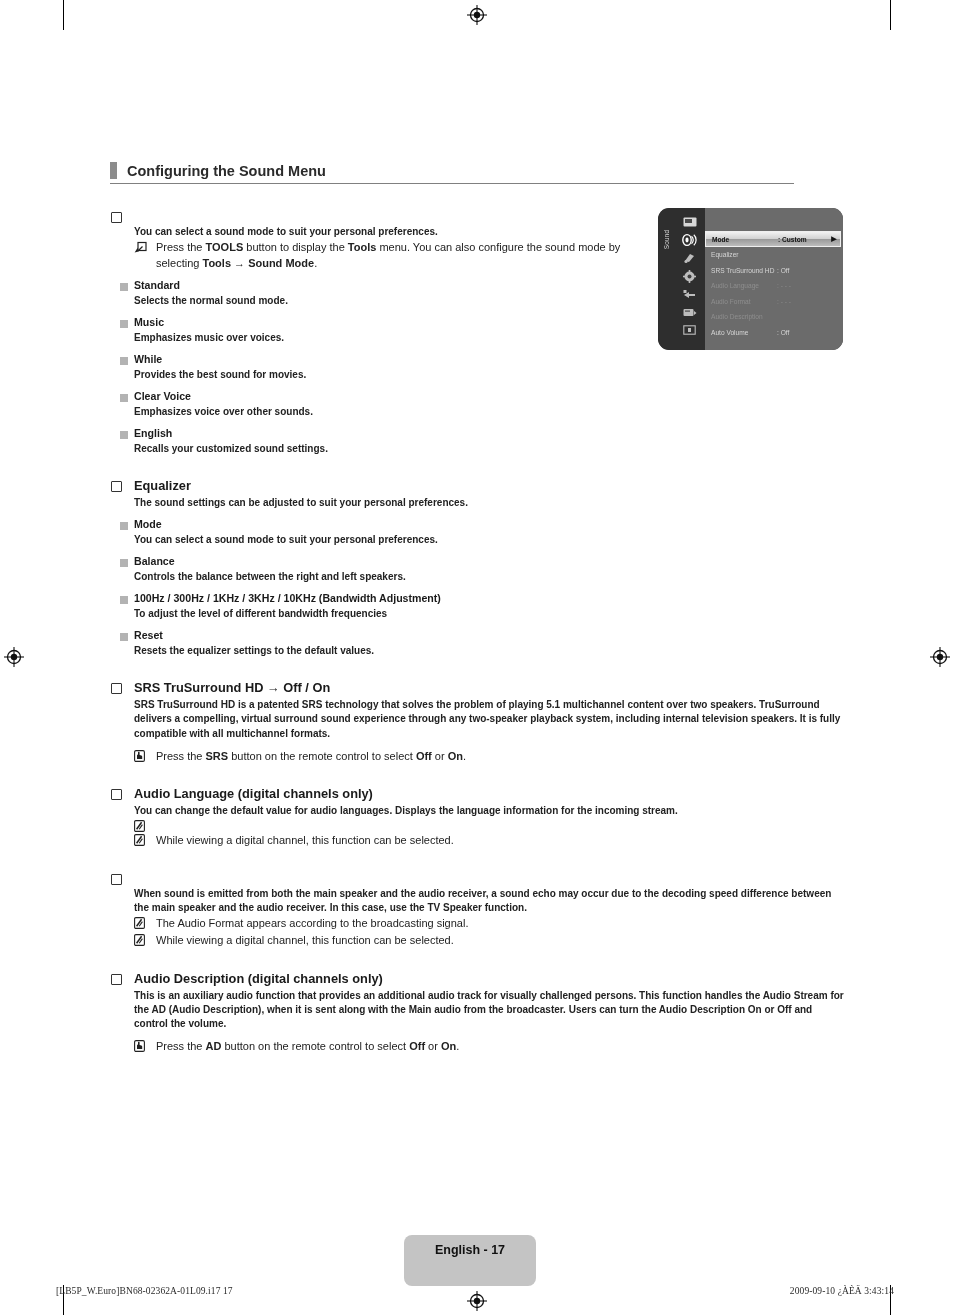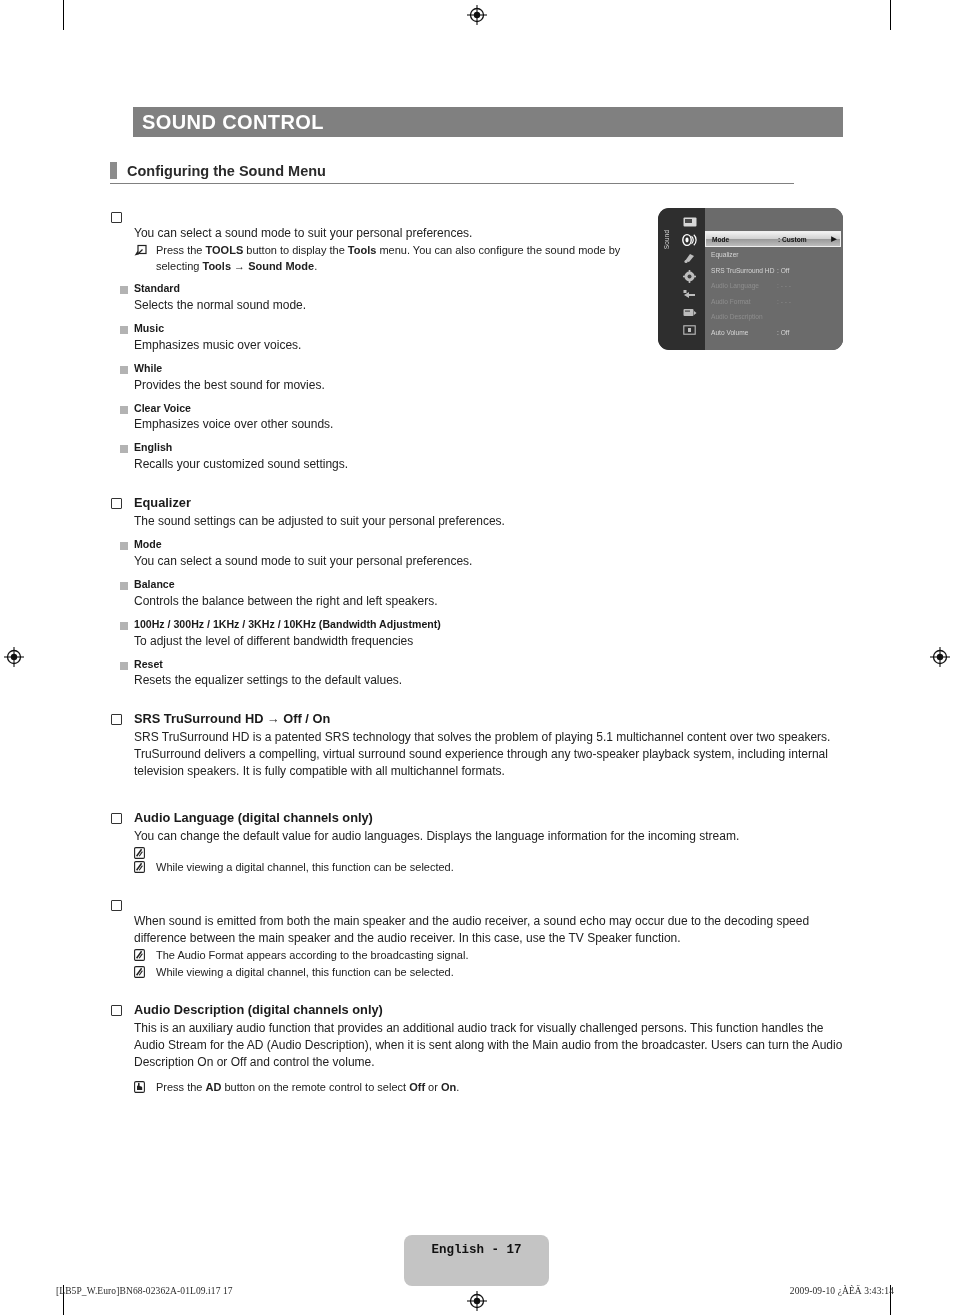--- a/index.html
+++ b/index.html
@@ -123,25 +123,26 @@
     padding-bottom: 2px;
   }
   .h2-item {
     font-size: 10.6px;
     font-weight: bold;
     color: #1a1a1a;
     line-height: 1.3;
     padding-bottom: 1px;
   }
   .para {
-    font-size: 12px;
+    font-size: 10px;
     line-height: 1.42;
     color: #222;
     padding-left: 24px;
     padding-bottom: 1px;
+    font-weight: bold;
   }
   .para.wide { width: 712px; }
   .para.narrow { width: 500px; }
 
   .note-row {
     display: flex;
     align-items: flex-start;
     padding-left: 24px;
     padding-bottom: 1px;
   }
@@ -241,28 +242,27 @@
   }
   .osd-label { flex: 0 0 auto; width: 66px; }
   .osd-value { flex: 1; }
   .osd-arrow { width: 12px; text-align: center; font-size: 7px; }
 
   
   .page-tab {
     position: absolute;
     left: 404px;
     top: 1235px;
-    width: 145px;
+    width: 132px;
     height: 51px;
     background: #c4c4c4;
     border-radius: 8px;
     display: flex;
     align-items: center;
     justify-content: center;
-    font-family: Liberation Mono, monospace;
   }
   .page-tab-text {
     font-size: 12.5px;
     font-weight: bold;
     color: #111;
     margin-bottom: 22px;
   }
   .footer-left {
     position: absolute;
     left: 56px;
@@ -319,23 +319,20 @@
   </div>
   <div class="reg-mark" style="left:930px; top:647px;">
     <svg width="20" height="20" viewBox="0 0 20 20" class="glyph">
       <circle cx="10" cy="10" r="6.5" fill="none" stroke="#111" stroke-width="1.3"></circle>
       <circle cx="10" cy="10" r="3.2" fill="#111"></circle>
       <line x1="10" y1="0" x2="10" y2="20" stroke="#111" stroke-width="1.1"></line>
       <line x1="0" y1="10" x2="20" y2="10" stroke="#111" stroke-width="1.1"></line>
     </svg>
   </div>
 
-  <div class="chapter-bar">
-    <span class="chapter-title">SOUND CONTROL</span>
-  </div>
 
   <div class="section-head">
     <span class="section-marker"></span>
     <span class="section-title">Configuring the Sound Menu</span>
   </div>
 
   <div class="osd">
     <div class="osd-rail">
       <span class="osd-rail-label">Sound</span>
     </div>
@@ -520,20 +517,29 @@
 
     <div class="gap-l"></div>
 
     <div class="blk">
       <div class="row">
         <span class="bullet-sq"><span class="ico-hollow"></span></span>
         <span class="h1-item">SRS TruSurround HD → Off / On</span>
       </div>
       <div class="para wide">SRS TruSurround HD is a patented SRS technology that solves the problem of playing 5.1 multichannel content over two speakers. TruSurround delivers a compelling, virtual surround sound experience through any two-speaker playback system, including internal television speakers. It is fully compatible with all multichannel formats.</div>
       <div class="gap-s"></div>
+      <div class="note-row">
+        <span class="note-ico">
+          <svg width="11" height="12" viewBox="0 0 11 12" class="glyph">
+            <rect x="0.6" y="0.6" width="9.8" height="10.8" rx="1.4" fill="none" stroke="#222" stroke-width="1.1"></rect>
+            <path d="M3 9 L3 5.4 Q3 4.4 4 4.4 L4 2.6 Q4 1.8 4.8 1.8 Q5.6 1.8 5.6 2.6 L5.6 5 L7.4 5.4 Q8.2 5.7 8.2 6.6 L8.2 9 Z" fill="#222"></path>
+          </svg>
+        </span>
+        <span class="note-text wide">Press the <b>SRS</b> button on the remote control to select <b>Off</b> or <b>On</b>.</span>
+      </div>
     </div>
 
     <div class="gap-l"></div>
 
     <div class="blk">
       <div class="row">
         <span class="bullet-sq"><span class="ico-hollow"></span></span>
         <span class="h1-item">Audio Language (digital channels only)</span>
       </div>
       <div class="para wide">You can change the default value for audio languages. Displays the language information for the incoming stream.</div>

